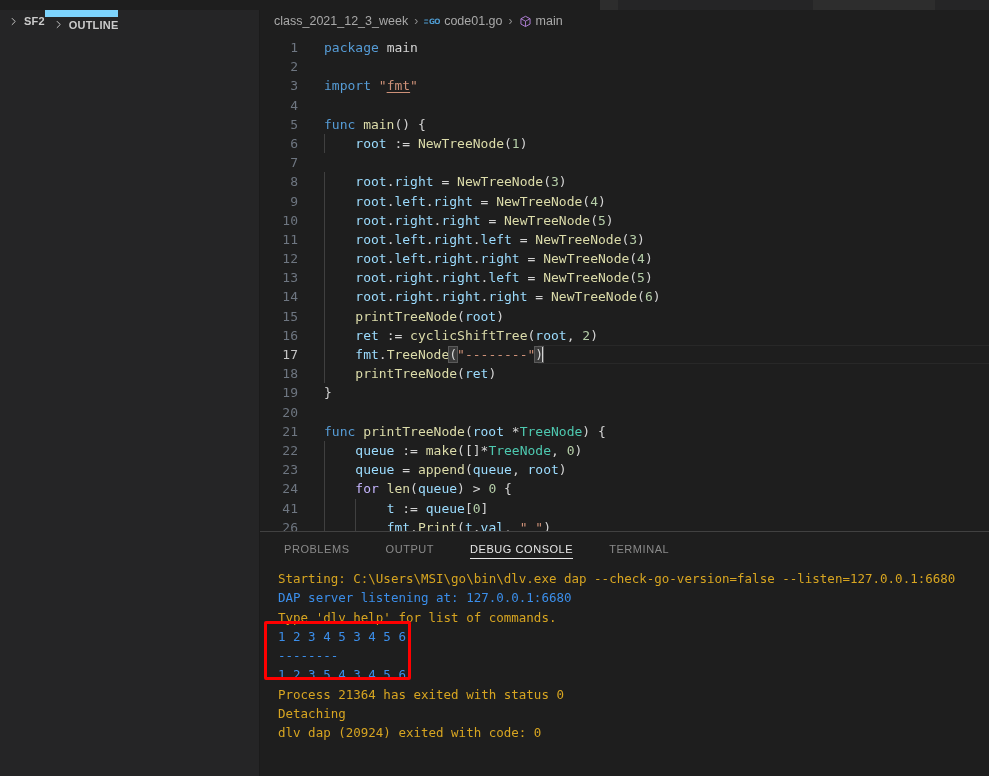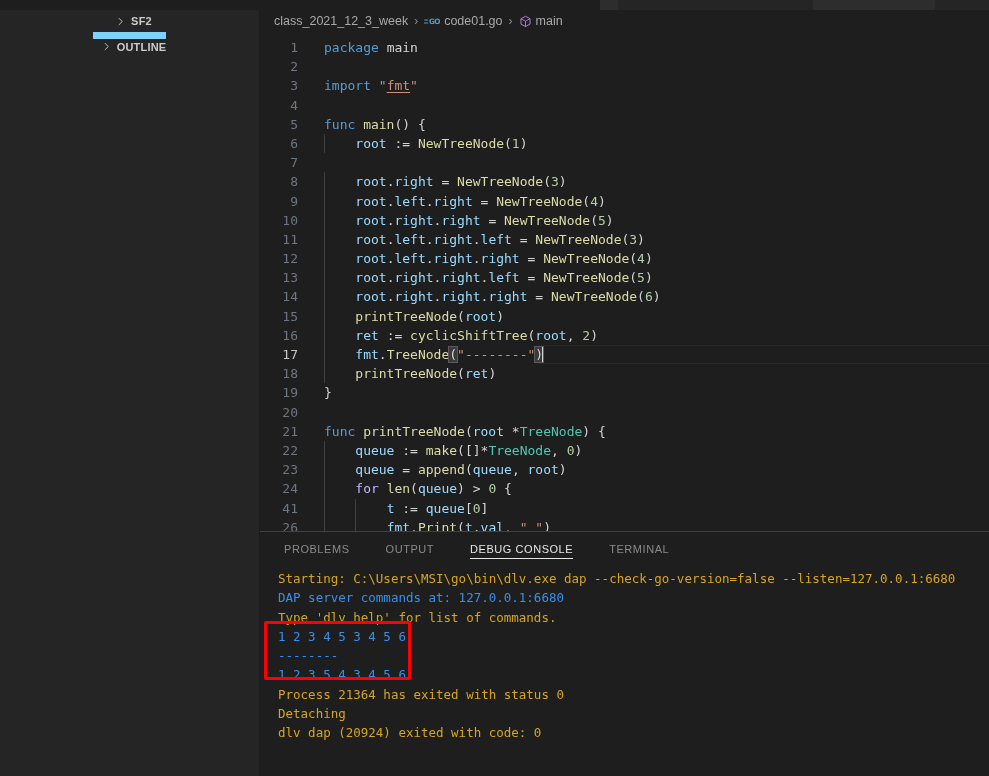--- a/index.html
+++ b/index.html
@@ -19,21 +19,21 @@
   .tabstrip .tab-b { width: 122px; background: #2d2d2d; }
   .tabstrip .spacer-right { flex: 1; background: #252526; }
 
   .body-row { display: flex; flex: 1 1 auto; min-height: 0; }
 
   
   .sidebar {
     width: 260px; flex: 0 0 260px;
     background: #252526;
     border-right: 1px solid #1b1b1b;
-    display: flex; flex-direction: column; align-items: center;
+    display: flex; flex-direction: row;
   }
   .side-section {
     height: 22px; display: flex; align-items: center;
     padding-left: 8px; gap: 5px;
     font-size: 11px; font-weight: bold; letter-spacing: .2px;
     color: #cccccc;
     border-top: 7px solid #7dd3fc;
     cursor: pointer; user-select: none;
   }
   .side-section:first-child { border-top: none; }
@@ -350,21 +350,21 @@
           <div class="ptab on">
             <span>DEBUG CONSOLE</span>
           </div>
           <div class="ptab">
             <span>TERMINAL</span>
           </div>
         </div>
 
         <div class="console">
           <div class="cline c-yellow">Starting: C:\Users\MSI\go\bin\dlv.exe dap --check-go-version=false --listen=127.0.0.1:6680</div>
-          <div class="cline c-blue">DAP server commands at: 127.0.0.1:6680</div>
+          <div class="cline c-blue">DAP server listening at: 127.0.0.1:6680</div>
           <div class="cline c-yellow">Type 'dlv help' for list of commands.</div>
           <div class="cline c-blue">1 2 3 4 5 3 4 5 6 </div>
           <div class="cline c-blue">--------</div>
           <div class="cline c-blue">1 2 3 5 4 3 4 5 6 </div>
           <div class="cline c-yellow">Process 21364 has exited with status 0</div>
           <div class="cline c-yellow">Detaching</div>
           <div class="cline c-yellow">dlv dap (20924) exited with code: 0</div>
 
           <div class="annot" style="left:4px; top:56px; width:147px; height:59px;"></div>
         </div>

